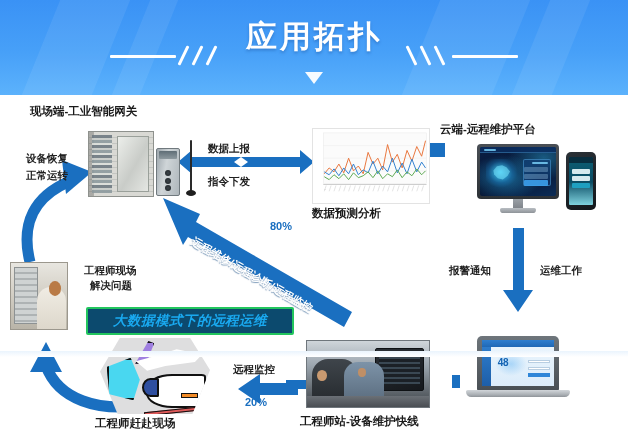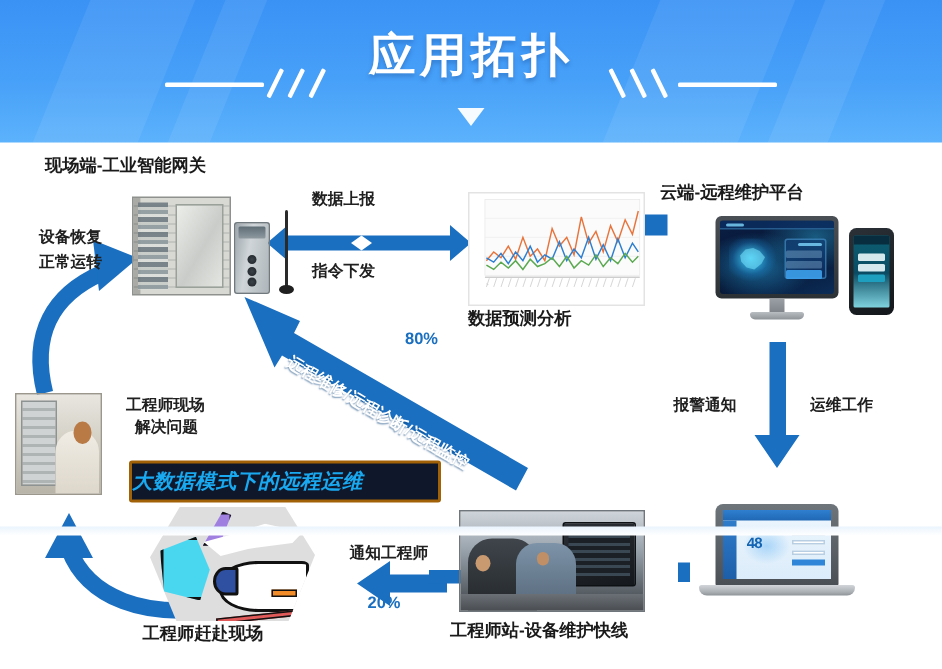--- a/index.html
+++ b/index.html
@@ -232,22 +232,22 @@
     background:#f28c28; border:1px solid #111; }
   .tv-rail { position:absolute; right:2%; bottom:2%; width:58%; height:5%;
     background:#e05a5a; border:1px solid #111; transform: rotate(-6deg); }
 
   
   svg.arrow-layer { position:absolute; left:0; top:0; width:628px; height:446px;
     pointer-events:none; }
 
   
   .hl-box {
-    position: absolute; border: 2px solid #a16207; border-radius: 2px;
-    background: #0f172a; display: flex; align-items: center; justify-content: flex-start;
+    position: absolute; border: 2px solid #22c55e; border-radius: 2px;
+    background: #0c4a6e; display: flex; align-items: center; justify-content: center;
   }
   .hl-text {
     color: #19a9f0; font-weight: bold; font-style: italic;
     font-size: 13.5px; letter-spacing: .5px; white-space: nowrap;
   }
 
   
   .rot-text {
     position: absolute; color: #ffffff; font-weight: bold; font-size: 11px;
     white-space: nowrap; transform-origin: left center;
@@ -345,21 +345,21 @@
     <div class="gw-port" style="top:46%;"></div>
     <div class="gw-port" style="top:62%;"></div>
     <div class="gw-port" style="top:78%;"></div>
   </div>
   <div class="antenna" style="left:190px; top:140px; height:52px;"></div>
   <div class="antenna-base" style="left:186px; top:190px;"></div>
 
   <div class="lbl" style="left:26px; top:152px; text-align:center;">设备恢复</div>
   <div class="lbl" style="left:26px; top:169px; text-align:right;">正常运转</div>
 
-  <div class="lbl" style="left:208px; top:127px;">数据上报</div>
+  <div class="lbl" style="left:208px; top:142px;">数据上报</div>
   <div class="lbl" style="left:208px; top:175px;">指令下发</div>
 
   <div class="imgbox" style="left:312px; top:128px; width:118px; height:76px; background:#ffffff; border:1px solid #e3e3e3;">
     <svg viewBox="0 0 118 76" style="width:100%;height:100%;">
       <rect x="10" y="4" width="106" height="52" fill="#fbfbfb" stroke="#e8e8e8" stroke-width=".5"></rect>
       <g stroke="#ededed" stroke-width=".5">
         <line x1="10" y1="17" x2="116" y2="17"></line>
         <line x1="10" y1="30" x2="116" y2="30"></line>
         <line x1="10" y1="43" x2="116" y2="43"></line>
       </g>
@@ -449,21 +449,21 @@
     <div class="peg-p1">
         <div class="peg-p1h"></div>
       </div>
     <div class="peg-p2">
         <div class="peg-p2h"></div>
       </div>
     <div class="peg-desk"></div>
   </div>
   <div class="cap cap-c" style="left:300px; top:414px; width:200px;">工程师站-设备维护快线</div>
 
-  <div class="lbl" style="left:233px; top:363px;">通知工程师</div>
+  <div class="lbl" style="left:233px; top:363px;">远程监控</div>
   <div class="pct" style="left:245px; top:396px;">20%</div>
 
   <div class="rot-text" style="left:192px; top:233px; transform: rotate(30deg);">远程维修/远程诊断/远程监控</div>
   <div class="pct" style="left:270px; top:220px;">80%</div>
 
   <div class="photo-eng-site" style="left:10px; top:262px; width:58px; height:68px;">
     <div class="pes-cab"></div>
     <div class="pes-body"></div>
     <div class="pes-head"></div>
   </div>

